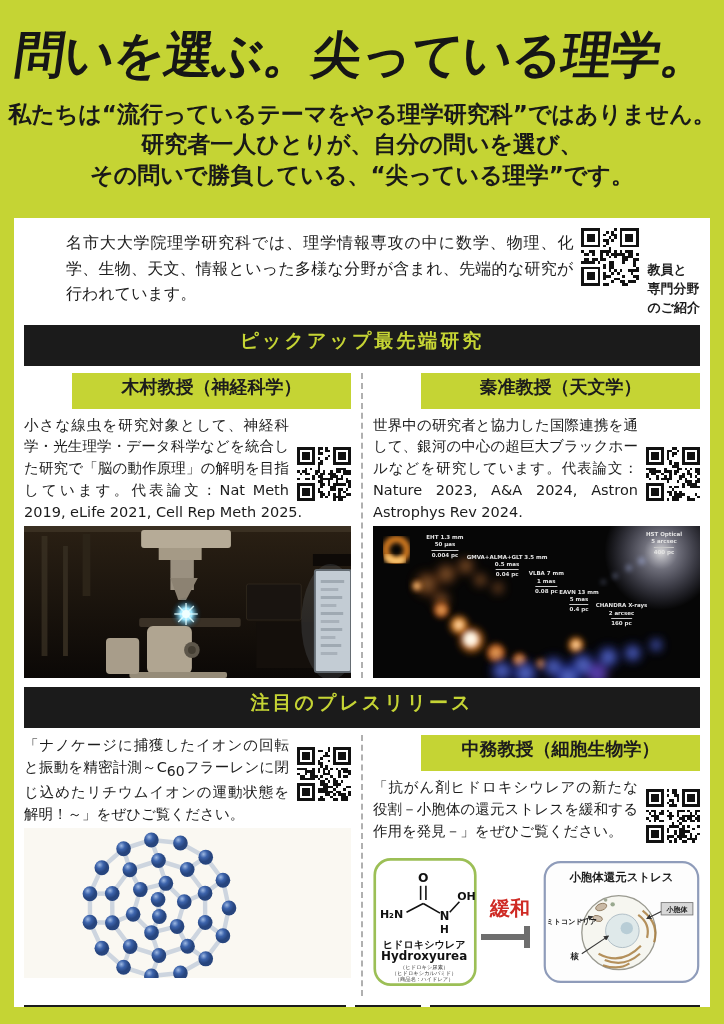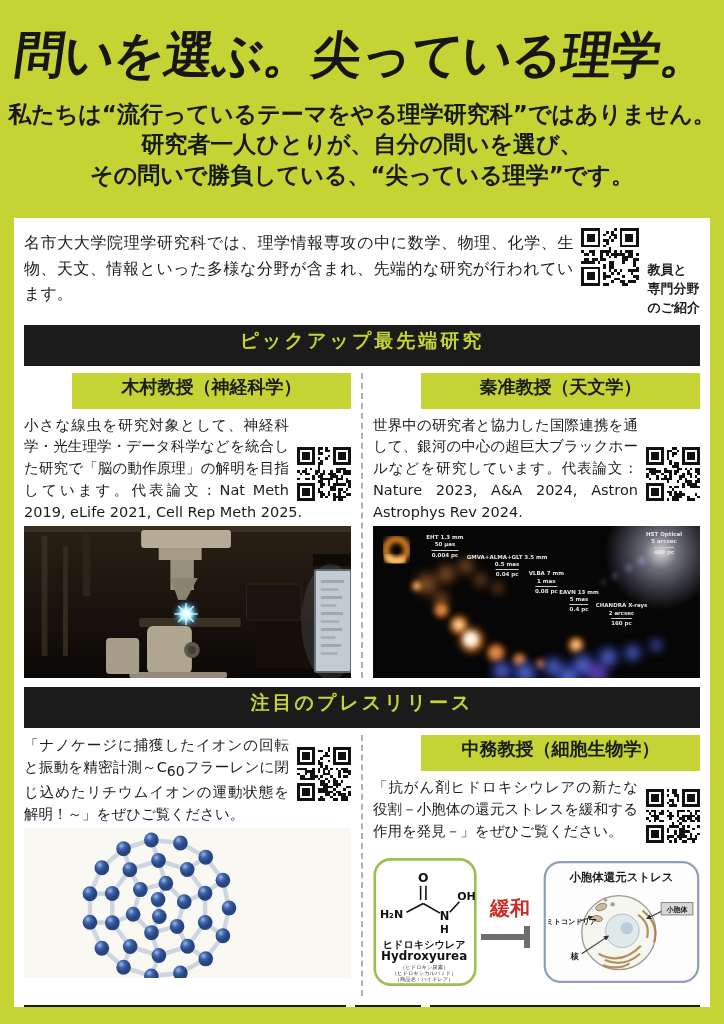--- a/index.html
+++ b/index.html
@@ -12,21 +12,21 @@
   .title{display:inline-block; font-size:50px; font-weight:bold; letter-spacing:-1px;
          transform:skewX(-8deg); white-space:nowrap; color:#161616;}
   .subs{margin-top:10px; font-weight:bold; color:#191919;}
   .subs p{font-size:23px; line-height:1.32; white-space:nowrap;}
 
   
   .card{position:absolute; left:14px; right:14px; top:218px; height:789px;
         background:#fff; padding:10px 10px 8px; overflow:hidden;}
 
   .intro{display:flex; gap:8px; align-items:flex-start; margin-bottom:7px;}
-  .intro-text{flex:1; font-size:16px; line-height:1.6; text-align:justify; padding-top:2px;}
+  .intro-text{flex:1; font-size:16px; line-height:1.6; text-align:justify; padding-top:2px;margin-left:42px;}
   .qr{background:#fff; flex:none;}
   .qr svg{display:block; width:100%; height:100%;}
   .intro .qr{width:58px; height:58px;}
   .qr-caption{font-size:13px; font-weight:bold; line-height:1.45; padding-top:5px; white-space:nowrap;margin-top:28px;}
 
   .banner{background:#1b1b1b; color:var(--lime); font-weight:bold; font-size:19px;
           text-align:center; height:41px; line-height:30px; letter-spacing:3px; margin-bottom:7px;}
 
   .cols{display:flex; gap:22px; position:relative; margin-bottom:9px;}
   .cols::before{content:""; position:absolute; left:50%; top:0; bottom:0;

